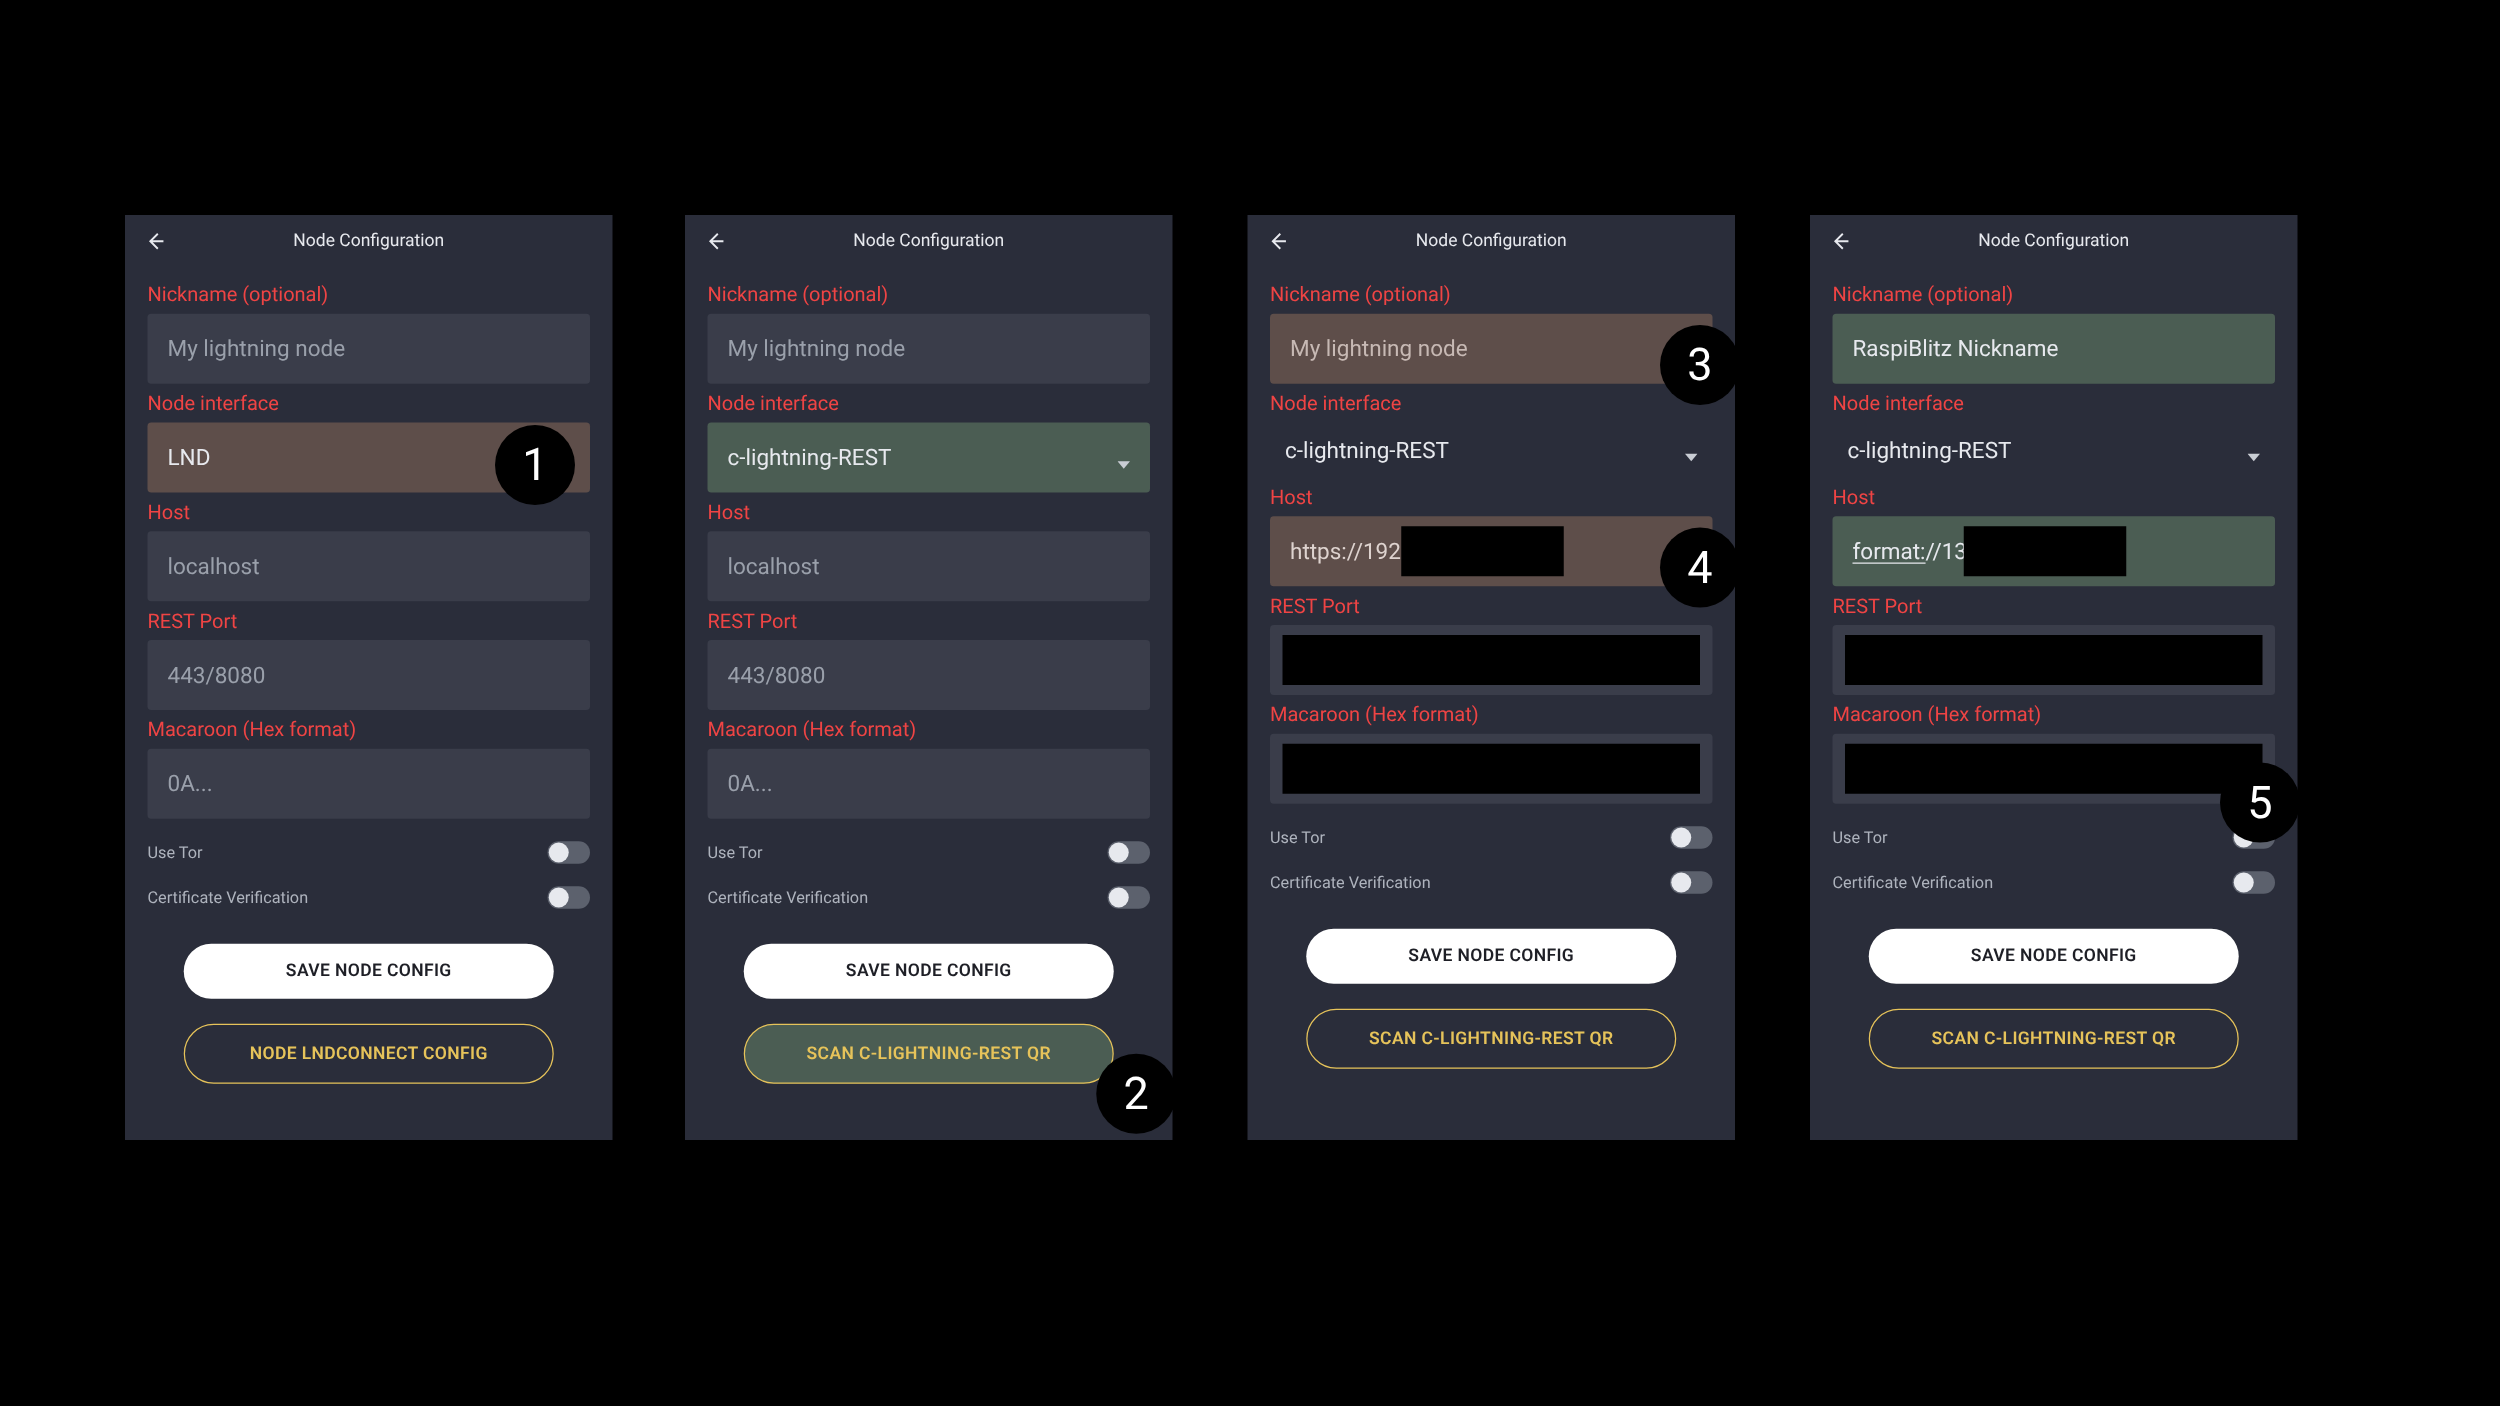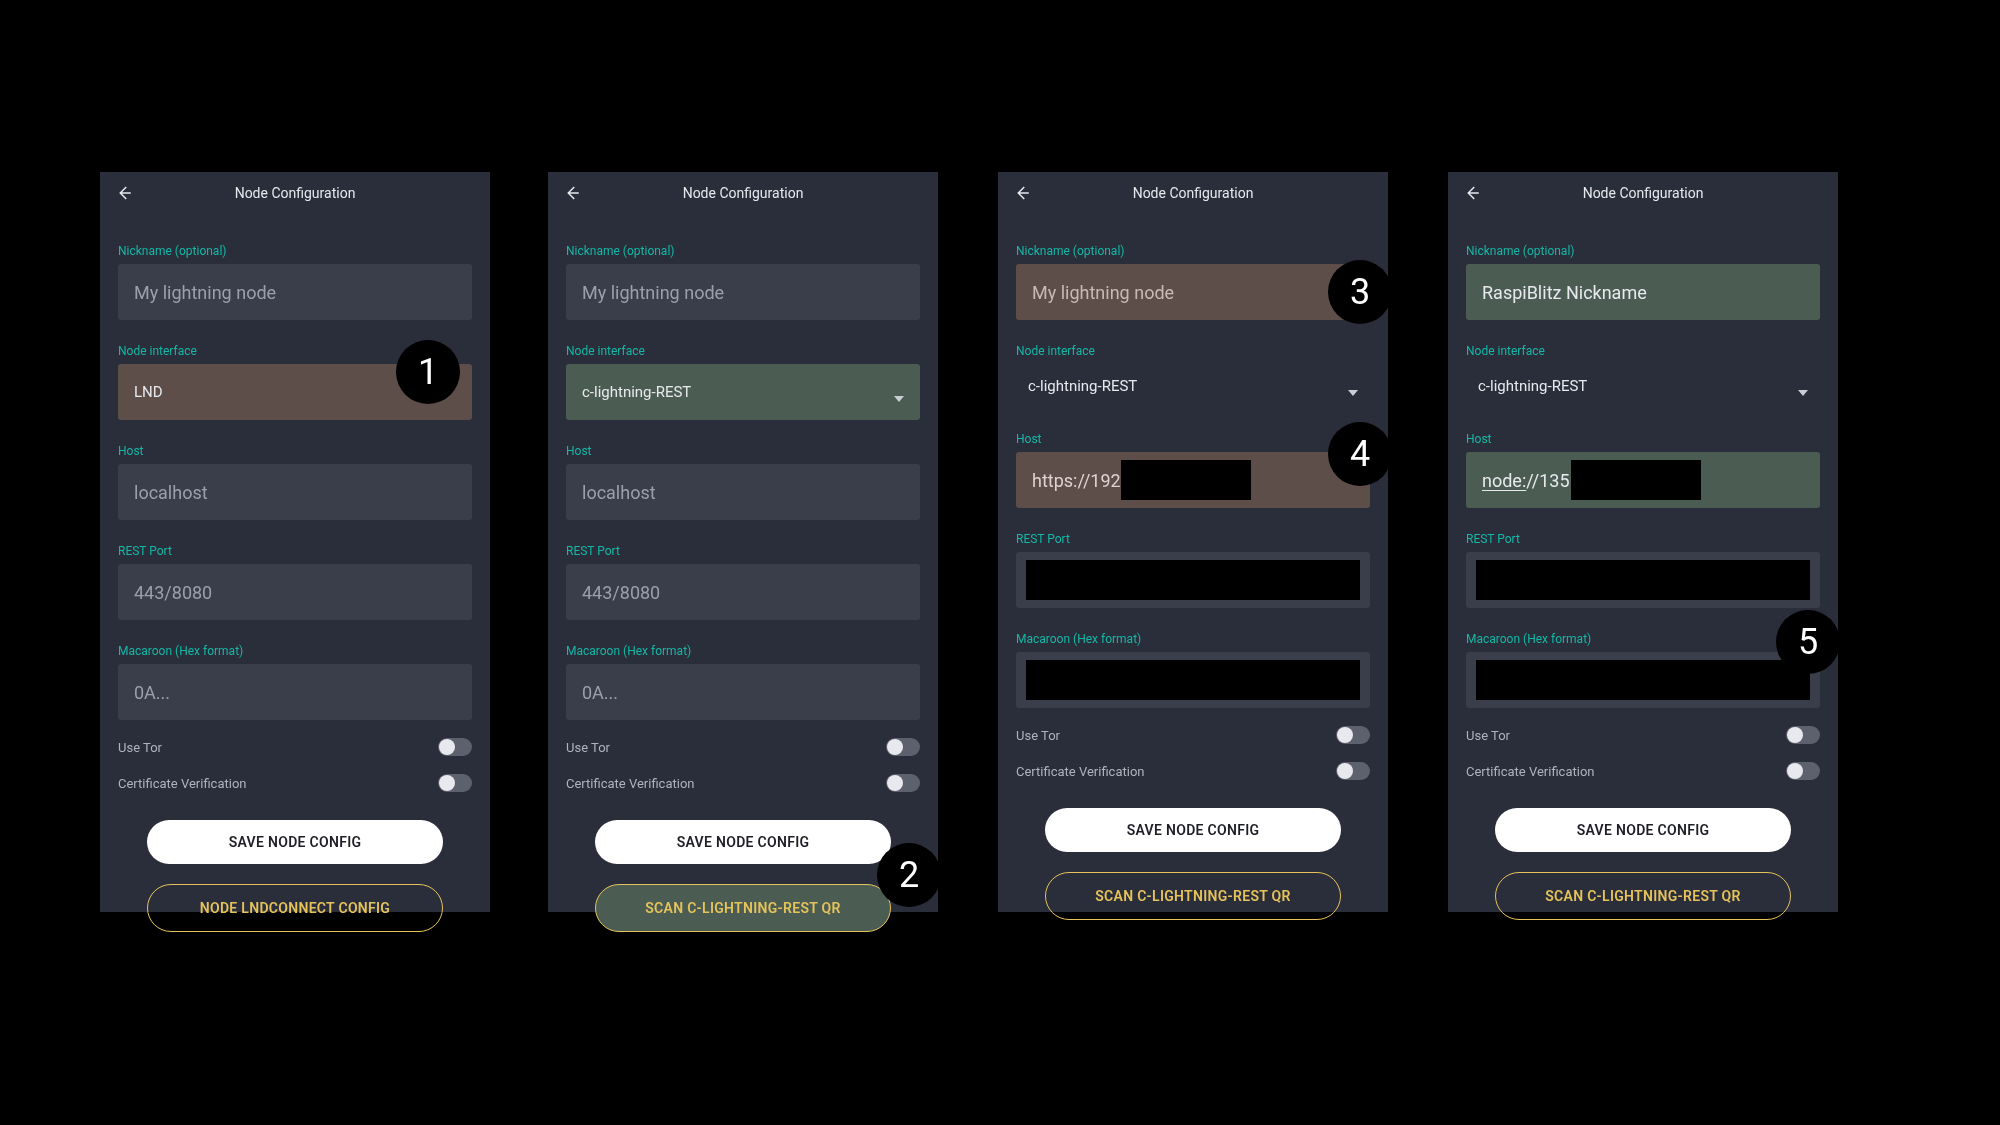--- a/index.html
+++ b/index.html
@@ -46,40 +46,40 @@
     left: 0; right: 0;
     text-align: center;
     font-size: 14px;
     color: #e7e9ee;
     pointer-events: none;
   }
   .content {
     padding: 6px 18px 0 18px;
   }
   .lbl {
-    font-size: 12px;
-    color: #14b8a6;
-    margin-top: 24px;
+    font-size: 16px;
+    color: #ef4444;
+    margin-top: 6px;
     margin-bottom: 6px;
   }
   .field {
     width: 100%;
     height: 56px;
     background: #3a3d4a;
     border: none;
     border-radius: 3px;
     padding: 10px 16px;
     font-size: 18px;
     color: #d9dce2;
     display: flex;
     align-items: center;
     position: relative;
   }
   .field.sel { cursor: pointer; justify-content: space-between; }
-  .sel-val { font-size: 15px; color: #e7e9ee; }
+  .sel-val { font-size: 18px; color: #e7e9ee; }
   .caret { width: 10px; height: 10px; }
   .caret svg { width: 10px; height: 10px; fill: #c9cdd4; }
   .placeholder { color: #9aa0ab; }
   .highlight-brown { background: #5e4e4a; }
   .highlight-green { background: #4b5d53; }
   .plain-sel { background: transparent; height: 44px; padding: 0 12px; }
 
   .redact {
     position: absolute;
     background: #000;
@@ -337,21 +337,21 @@
       <div class="lbl">Node interface</div>
       <div class="field sel plain-sel">
         <span class="sel-val">c-lightning-REST</span>
         <span class="caret"><svg viewBox="0 0 10 10">
               <path d="M0 2 L5 8 L10 2 Z"></path>
             </svg></span>
       </div>
 
       <div class="lbl">Host</div>
       <div class="field highlight-green">
-        <span style="color:#e7e9ee"><span class="underline">node:</span><span>//135</span></span>
+        <span style="color:#e7e9ee"><span class="underline">format:</span><span>//135</span></span>
         <div class="redact" style="left:105px; width:130px;"></div>
       </div>
 
       <div class="lbl">REST Port</div>
       <div class="field">
         <div class="redact" style="left:10px; right:10px;"></div>
       </div>
 
       <div class="lbl">Macaroon (Hex format)</div>
       <div class="field">

